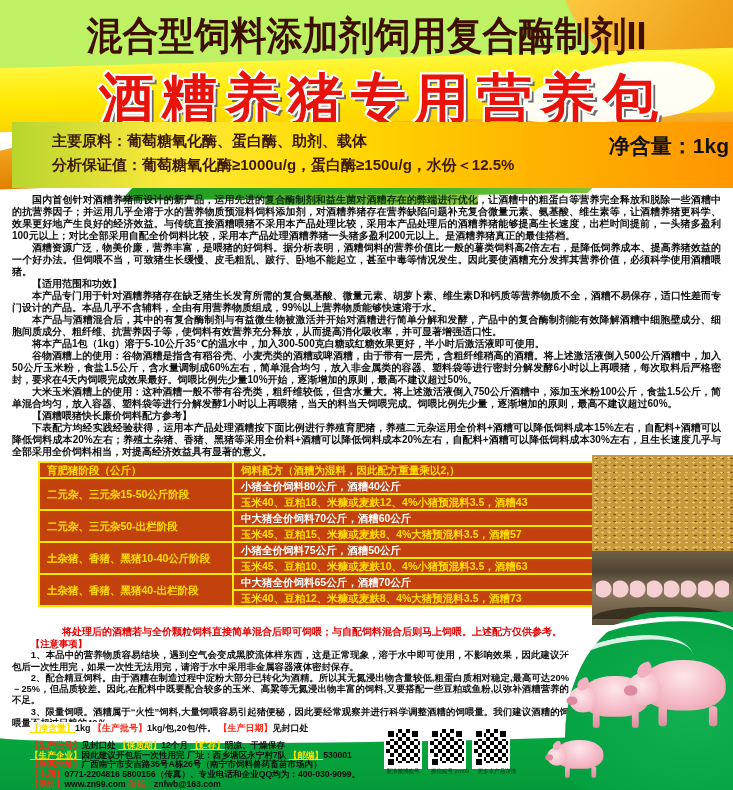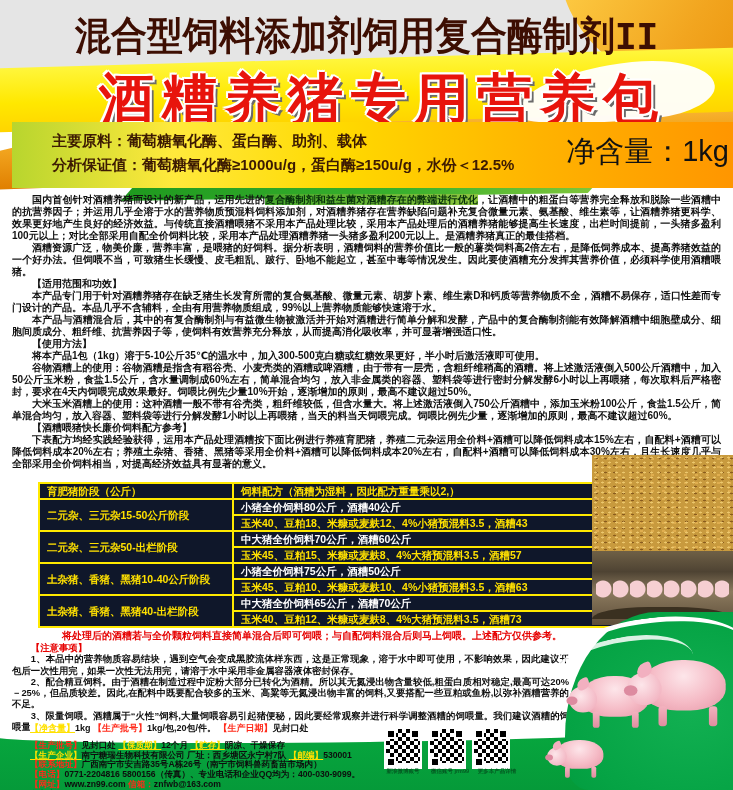--- a/index.html
+++ b/index.html
@@ -1,20 +1,20 @@
 <!DOCTYPE html>
 <html><head>
 <meta charset="utf-8">
 <style>
   html,body{margin:0;padding:0;background:#e8e8e8;}
   .poster{position:relative;width:733px;height:790px;margin:0 auto;background:#ffffff;
           font-family:"Liberation Sans","DejaVu Sans",sans-serif;overflow:hidden;}
 
   
-  .header{position:absolute;top:0;left:0;width:733px;height:126px;background:#e5e5e5;z-index:1;font-family:Liberation Mono, monospace;}
+  .header{position:absolute;top:0;left:0;width:733px;height:126px;background:#bef264;z-index:1;}
   .ribbon-tr{position:absolute;top:-46px;right:-60px;width:240px;height:150px;
              background:linear-gradient(115deg,#ffd24a 0%,#f2a51f 55%,#e88a00 100%);
              border-radius:0 0 0 85%;transform:rotate(8deg);z-index:2;}
   .band-yellow{position:absolute;top:58px;left:-12px;width:760px;height:64px;
                background:linear-gradient(180deg,#fff63c 0%,#ffe800 55%,#ffd400 100%);
                transform:rotate(-1.6deg);z-index:3;}
   .band-swoosh{position:absolute;top:64px;right:18px;width:200px;height:58px;background:#ffffff;
                border-radius:60% 40% 30% 70%/70% 55% 45% 30%;transform:rotate(-6deg);z-index:4;opacity:.95;}
   .ribbon-bottom{position:absolute;top:104px;left:-80px;width:930px;height:72px;
                  background:linear-gradient(180deg,#ffc445 0%,#f2a51f 45%,#e07f00 100%);
@@ -24,40 +24,40 @@
   .subtitle{position:absolute;top:63px;left:16px;width:733px;text-align:center;z-index:5;
             font-size:55px;font-weight:bold;color:#e8140c;letter-spacing:8px;
             text-shadow:-2px 0 0 #fff,2px 0 0 #fff,0 -2px 0 #fff,0 2px 0 #fff,
                         -2px -2px 0 #fff,2px 2px 0 #fff,4px 4px 0 #6a6a6a;}
 
   
   .info-band{position:absolute;top:122px;left:12px;width:733px;height:66px;z-index:5;
              background:linear-gradient(90deg,#b8d52e 0%,#ffe93c 22%,#ffd900 45%,#ffb300 72%,#ff9400 100%);}
   .info-l1{position:absolute;top:10px;left:40px;font-size:15px;font-weight:bold;color:#3c1a02;}
   .info-l2{position:absolute;top:34px;left:40px;font-size:15px;font-weight:bold;color:#3c1a02;}
-  .net{position:absolute;top:10px;right:16px;font-size:29px;font-weight:normal;color:#111;}
+  .net{position:absolute;top:10px;right:16px;font-size:21px;font-weight:bold;color:#111;}
   .wedge{position:absolute;top:184px;left:130px;width:460px;height:13px;z-index:4;
          background:linear-gradient(90deg,#1f9a1f,#3ab12e 60%,#7ec63a);transform:skewX(-42deg) rotate(-1deg);}
 
   
   .body-flow{position:absolute;top:194px;left:12px;width:709px;z-index:6;color:#101010;
              font-size:10px;line-height:12px;font-weight:bold;text-align:justify;}
   .body-flow p{margin:0;text-indent:2em;}
   .sec-title{margin:0;text-indent:0;font-weight:bold;color:#101010;}
   .sec-title.red{color:#e60000;}
   .hl-green{background:linear-gradient(90deg,#45a82c,#8cc43f);color:#06300a;}
 
   
-  .ftable{border-collapse:collapse;margin:12px 0 2px 26px;background:#0f172a;width:584px;}
+  .ftable{border-collapse:collapse;margin:3px 0 2px 26px;background:#c2410c;width:584px;}
   .ftable td{border:2px solid #ffe900;padding:1px 7px;font-weight:bold;font-size:10.5px;line-height:12px;}
   .ftable .c1{width:178px;color:#ffe100;}
   .ftable .hdr{color:#ffe100;}
   .ftable .full{color:#ffffff;}
   .ftable .mix{color:#ffe100;}
-  .tnote{margin-top:2px;text-align:center;color:#e60000;font-size:10px;font-weight:bold;width:600px;}
+  .tnote{margin-top:19px;text-align:center;color:#e60000;font-size:10px;font-weight:bold;width:600px;}
 
   
   .notes{font-size:9.4px;line-height:11.3px;}
   .notes p{margin:0;text-indent:2em;}
   .blob-spacer{float:right;width:152px;height:168px;}
 
   
   .media-right{position:absolute;top:455px;right:0;width:141px;height:170px;z-index:7;}
   .photo-grain{width:141px;height:96px;background-color:#c89a3e;
                background-image:radial-gradient(#ecc76d 1.2px,transparent 1.6px),
@@ -138,21 +138,20 @@
   <div class="wedge"></div>
 
   <div class="body-flow">
     <p><span>国内首创针对酒糟养猪而设计的新产品，运用先进的</span><span class="hl-green">复合酶制剂和益生菌对酒糟存在的弊端进行优化</span><span>，让酒糟中的粗蛋白等营养完全释放和脱除一些酒糟中的抗营养因子；并运用几乎全溶于水的营养物质预混料饲料添加剂，对酒糟养猪存在营养缺陷问题补充复合微量元素、氨基酸、维生素等，让酒糟养猪更科学、效果更好地产生良好的经济效益。与传统直接酒糟喂猪不采用本产品处理比较，采用本产品处理后的酒糟养猪能够提高生长速度，出栏时间提前，一头猪多盈利100元以上；对比全部采用自配全价饲料比较，采用本产品处理酒糟养猪一头猪多盈利200元以上。是酒糟养猪真正的最佳搭档。</span></p>
     <p>酒糟资源广泛，物美价廉，营养丰富，是喂猪的好饲料。据分析表明，酒糟饲料的营养价值比一般的薯类饲料高2倍左右，是降低饲养成本、提高养猪效益的一个好办法。但饲喂不当，可致猪生长缓慢、皮毛粗乱、跛行、卧地不能起立，甚至中毒等情况发生。因此要使酒糟充分发挥其营养价值，必须科学使用酒糟喂猪。</p>
 
     <p class="sec-title">【适用范围和功效】</p>
     <p>本产品专门用于针对酒糟养猪存在缺乏猪生长发育所需的复合氨基酸、微量元素、胡萝卜素、维生素D和钙质等营养物质不全，酒糟不易保存，适口性差而专门设计的产品。本品几乎不含辅料，全由有用营养物质组成，99%以上营养物质能够快速溶于水。</p>
     <p>本产品与酒糟混合后，其中的有复合酶制剂与有益微生物被激活并开始对酒糟进行简单分解和发酵，产品中的复合酶制剂能有效降解酒糟中细胞壁成分、细胞间质成分、粗纤维、抗营养因子等，使饲料有效营养充分释放，从而提高消化吸收率，并可显著增强适口性。</p>
 
-    <p class="sec-title">【使用方法】</p>
     <p>将本产品1包（1kg）溶于5-10公斤35℃的温水中，加入300-500克白糖或红糖效果更好，半小时后激活液即可使用。</p>
     <p>谷物酒糟上的使用：谷物酒糟是指含有稻谷壳、小麦壳类的酒糟或啤酒糟，由于带有一层壳，含粗纤维稍高的酒糟。将上述激活液倒入500公斤酒糟中，加入50公斤玉米粉，食盐1.5公斤，含水量调制成60%左右，简单混合均匀，放入非金属类的容器、塑料袋等进行密封分解发酵6小时以上再喂猪，每次取料后严格密封，要求在4天内饲喂完成效果最好。饲喂比例先少量10%开始，逐渐增加的原则，最高不建议超过50%。</p>
     <p>大米玉米酒糟上的使用：这种酒糟一般不带有谷壳类，粗纤维较低，但含水量大。将上述激活液倒入750公斤酒糟中，添加玉米粉100公斤，食盐1.5公斤，简单混合均匀，放入容器、塑料袋等进行分解发酵1小时以上再喂猪，当天的料当天饲喂完成。饲喂比例先少量，逐渐增加的原则，最高不建议超过60%。</p>
 
     <p class="sec-title">【酒糟喂猪快长廉价饲料配方参考】</p>
     <p>下表配方均经实践经验获得，运用本产品处理酒糟按下面比例进行养殖育肥猪，养殖二元杂运用全价料+酒糟可以降低饲料成本15%左右，自配料+酒糟可以降低饲料成本20%左右；养殖土杂猪、香猪、黑猪等采用全价料+酒糟可以降低饲料成本20%左右，自配料+酒糟可以降低饲料成本30%左右，且生长速度几乎与全部采用全价饲料相当，对提高经济效益具有显著的意义。</p>
 
     <table class="ftable">
       <tbody>
           <tr>
@@ -221,21 +220,21 @@
     <span class="lbl-r">【生产日期】</span><span>见封口处</span>
   </div>
 
   <div class="contact">
     <div>
       <span class="lbl-r">【生产批号】</span><span>见封口处</span>
       <span class="lbl-y">【保质期】</span><span>12个月</span>
       <span class="lbl-y">【贮存】</span><span>阴凉、干燥保存</span>
     </div>
     <div>
-      <span class="lbl-y">【生产企业】</span><span>南宁糖瑞生物科技有限公司 厂址：西乡塘区永宁村7队</span>
+      <span class="lbl-y">【生产企业】</span><span>因此建议开包后一次性用完 厂址：西乡塘区永宁村7队</span>
       <span class="lbl-y">【邮编】</span><span>530001</span>
     </div>
     <div>
       <span class="lbl-r">【联系地址】</span><span>广西南宁市安吉路35号A栋26号（南宁市饲料兽药畜苗市场内）</span>
     </div>
     <div>
       <span class="lbl-r">【电话】</span><span>0771-2204816 5800156（传真）、专业电话和企业QQ均为：400-030-9099。</span>
     </div>
     <div>
       <span class="lbl-r">【网址】</span><span>www.zn99.com</span>

